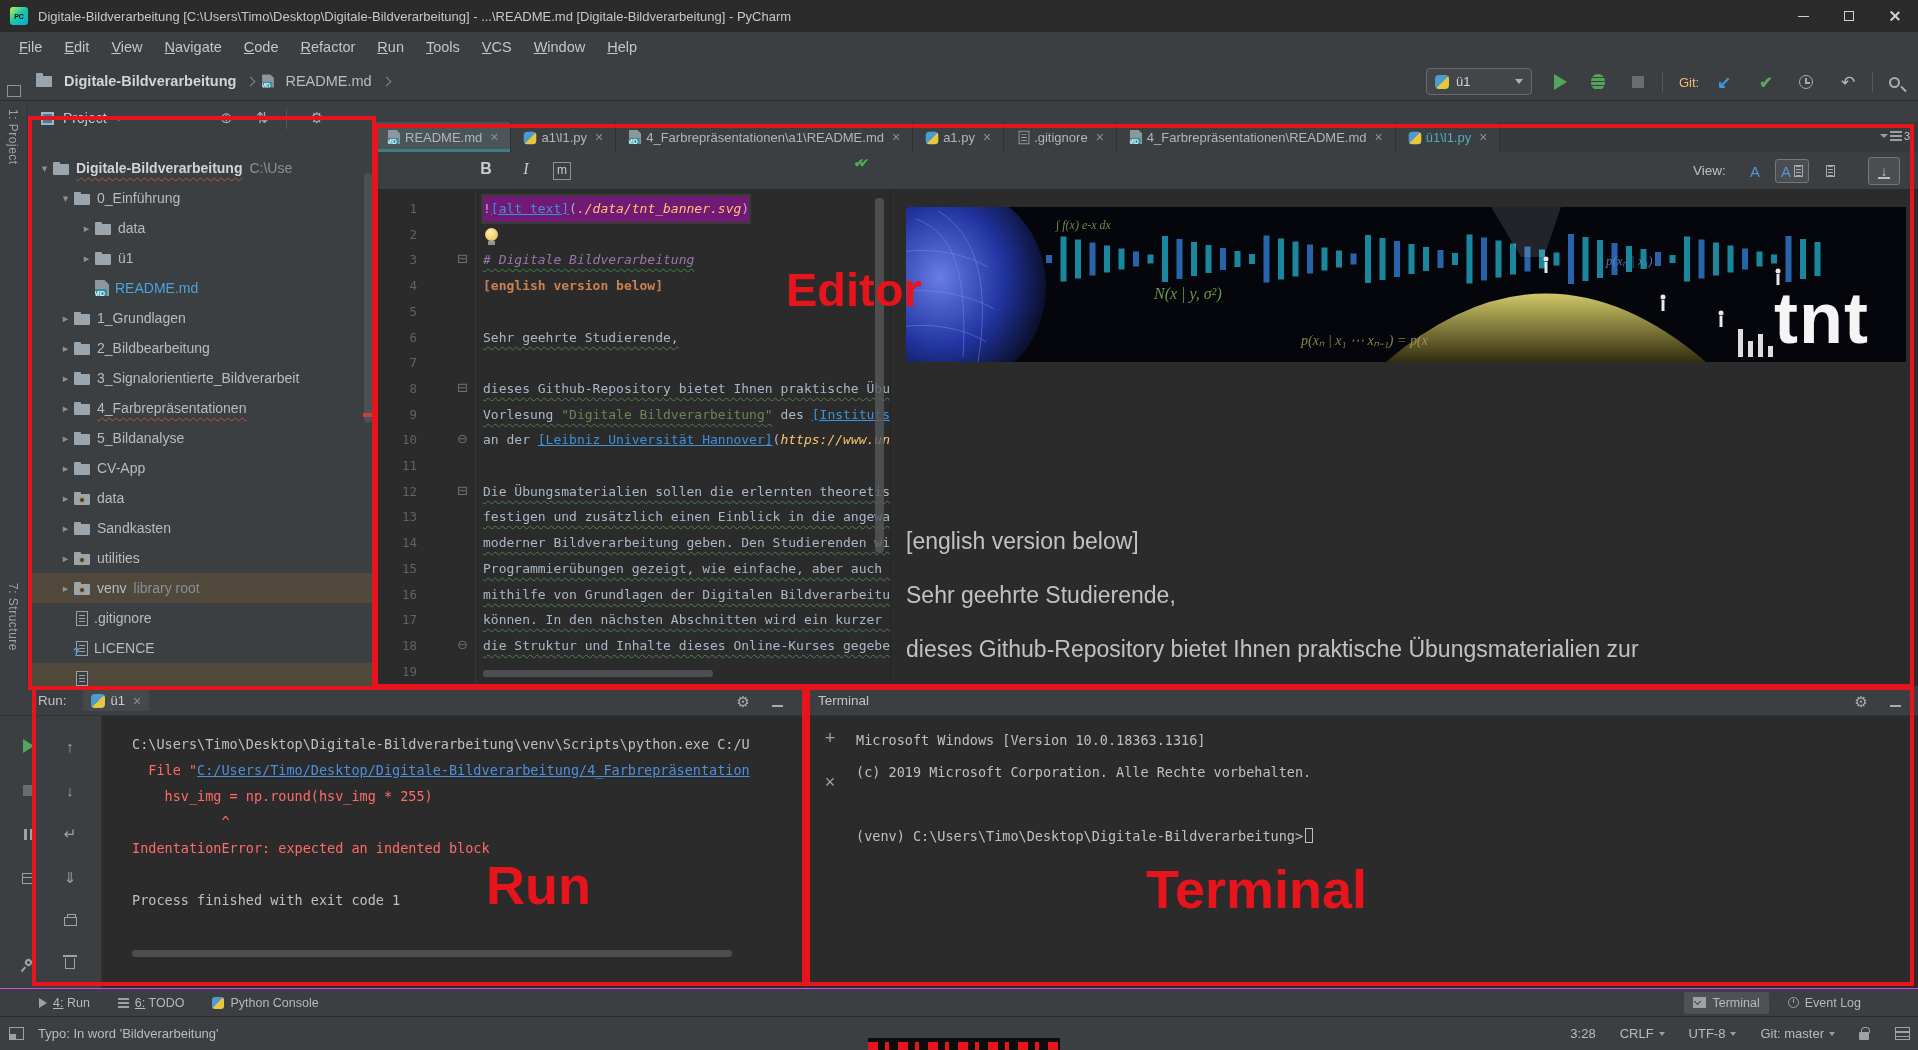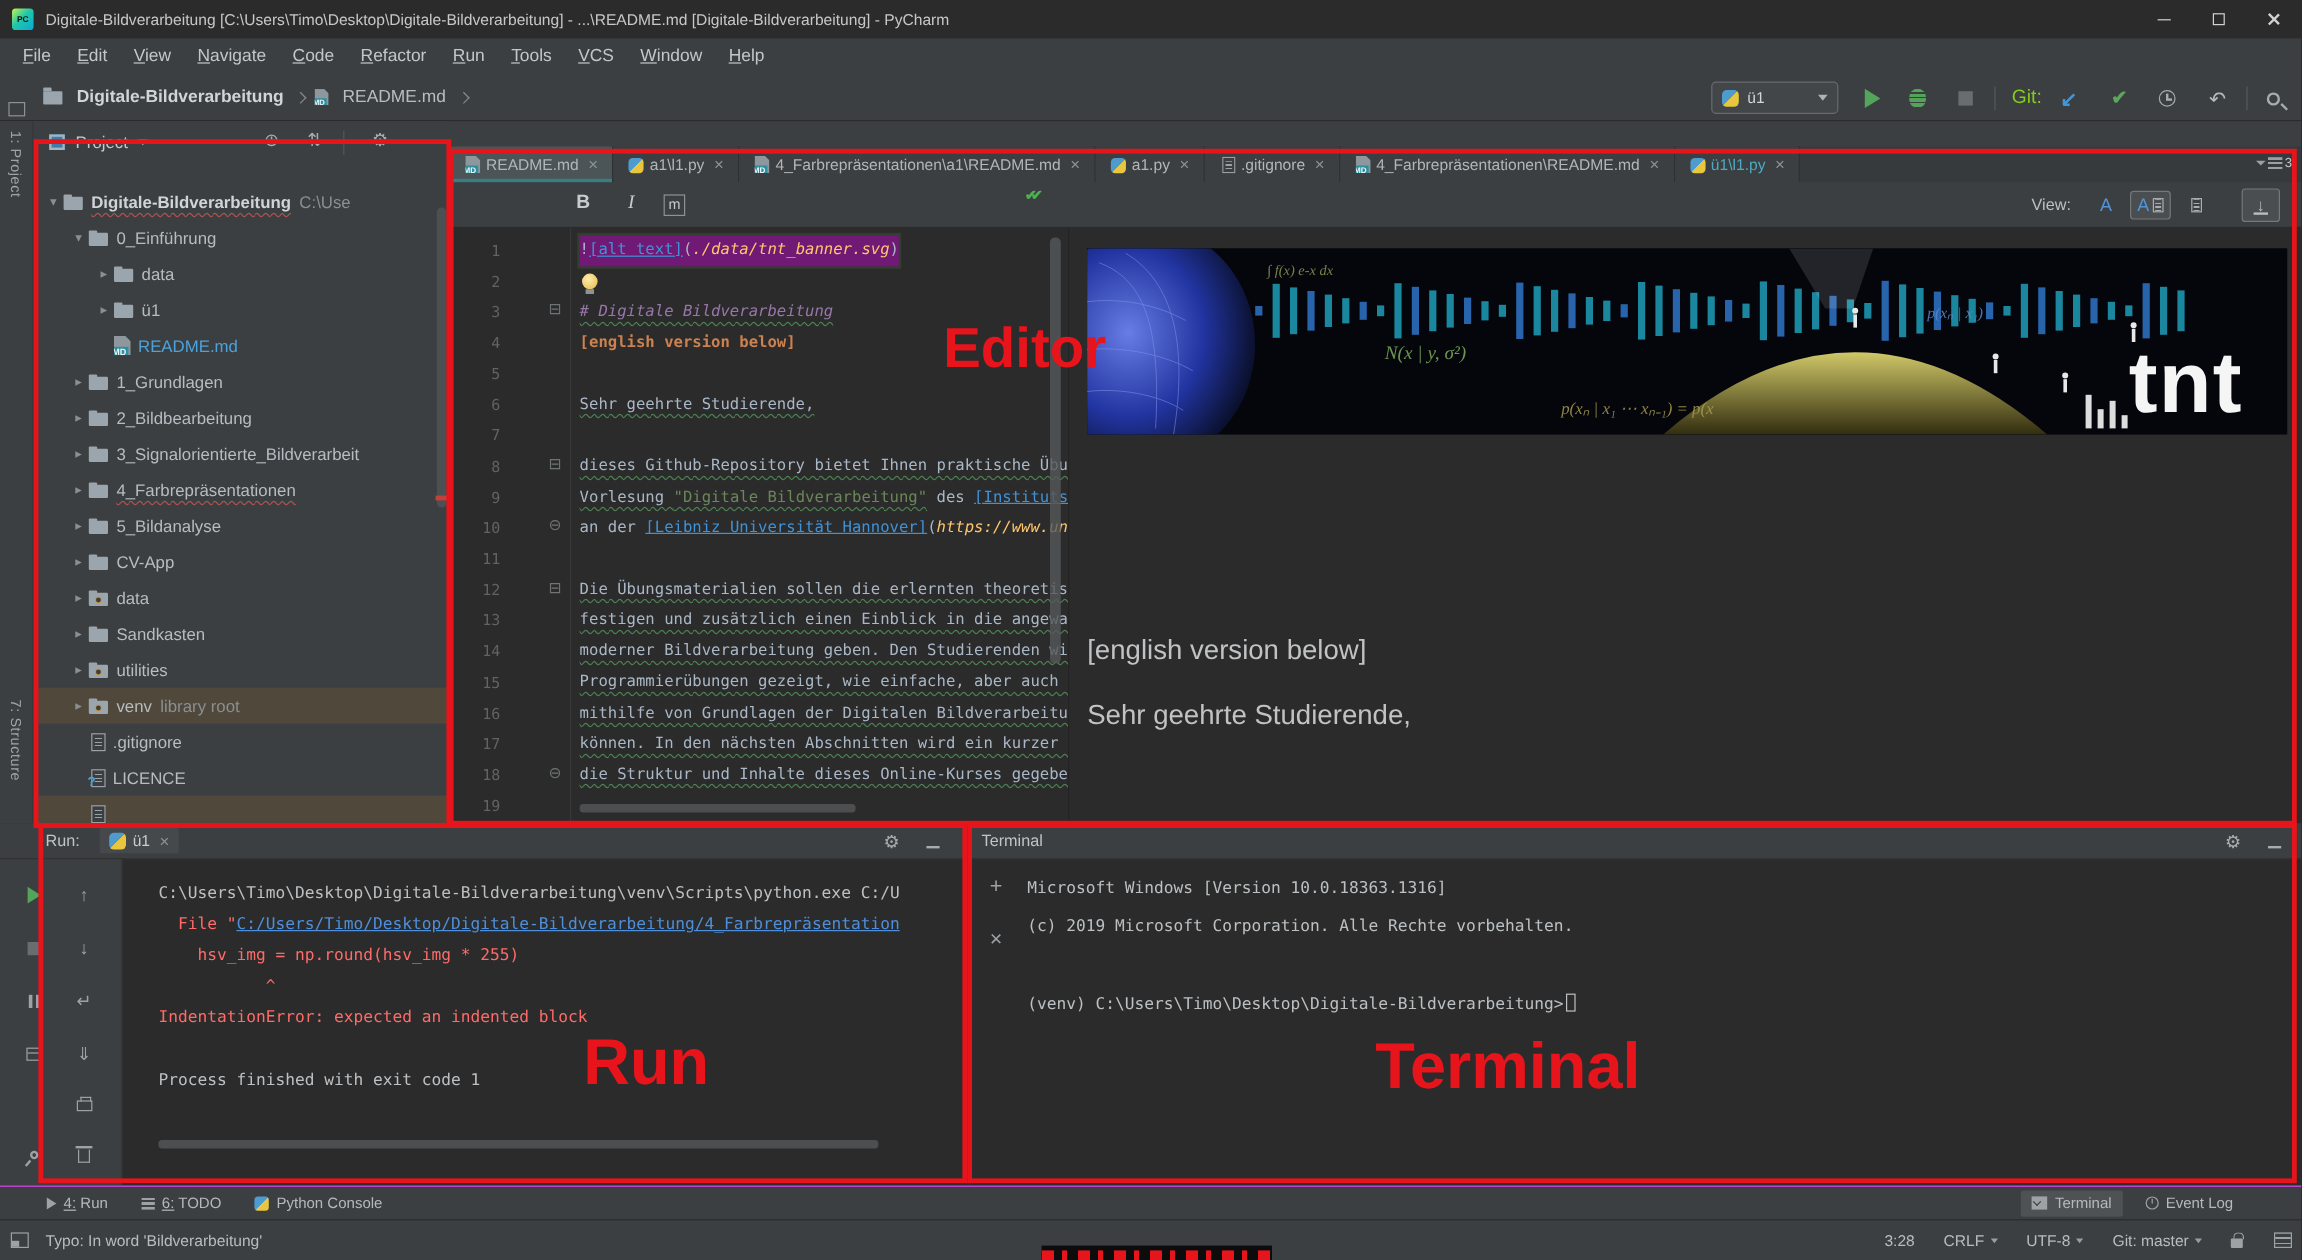--- a/index.html
+++ b/index.html
@@ -266,21 +266,21 @@
     <div class="tbi" style="left:1548px">
         <div class="i-play"></div>
       </div>
     <div class="tbi" style="left:1586px">
         <div class="bug"></div>
       </div>
     <div class="tbi" style="left:1626px">
         <div class="i-stop"></div>
       </div>
     <div class="sep" style="left:1662px"></div>
-    <div class="tbi" style="left:1672px;width:34px;font-size:16px;color:#84cc16">Git:</div>
+    <div class="tbi" style="left:1672px;width:34px;font-size:13px;color:#fdba74">Git:</div>
     <div class="tbi i-ul" style="left:1712px">↙</div>
     <div class="tbi i-ck" style="left:1754px">✔</div>
     <div class="tbi" style="left:1794px">
         <div class="clockc"></div>
       </div>
     <div class="tbi i-undo" style="left:1836px">↶</div>
     <div class="sep" style="left:1872px"></div>
     <div class="tbi" style="left:1882px">
         <div class="i-search"></div>
       </div>
@@ -633,20 +633,21 @@
             <text x="150" y="22" fill="#8a9a55" font-size="12" font-style="italic" opacity="0.85" font-family="Liberation Serif, serif">∫ f(x) e-x dx</text>
             <text x="248" y="92" fill="#7fae5a" font-size="16" font-style="italic" opacity="0.85" font-family="Liberation Serif, serif">N(x | y, σ²)</text>
             <text x="395" y="138" fill="#a99a4e" font-size="14" font-style="italic" opacity="0.85" font-family="Liberation Serif, serif">p(xₙ | x₁ ⋯ xₙ₋₁) = p(x</text>
             <text x="700" y="58" fill="#5b86c9" font-size="13" font-style="italic" opacity="0.85" font-family="Liberation Serif, serif">p(xₙ | x₁)</text>
           </g>
         <text id="tntText" x="868" y="136" font-size="72" font-weight="bold" fill="#f5f5f5" font-family="Liberation Sans, sans-serif" letter-spacing="1">tnt</text>
       </svg>
     </div>
     <div class="pv-p" style="top:338px">[english version below]</div>
     <div class="pv-p" style="top:392px">Sehr geehrte Studierende,</div>
+    <div class="pv-p" style="top:446px">dieses Github-Repository bietet Ihnen praktische Übungsmaterialien zur</div>
   </div>
 
   <div class="runp">
     <div class="panhdr">
       <span class="ttl">Run:</span>
       <span class="runtab">
         <span class="pyicon"></span>
         <span class="lbl">ü1</span>
         <span class="tx">×</span>
       </span>

